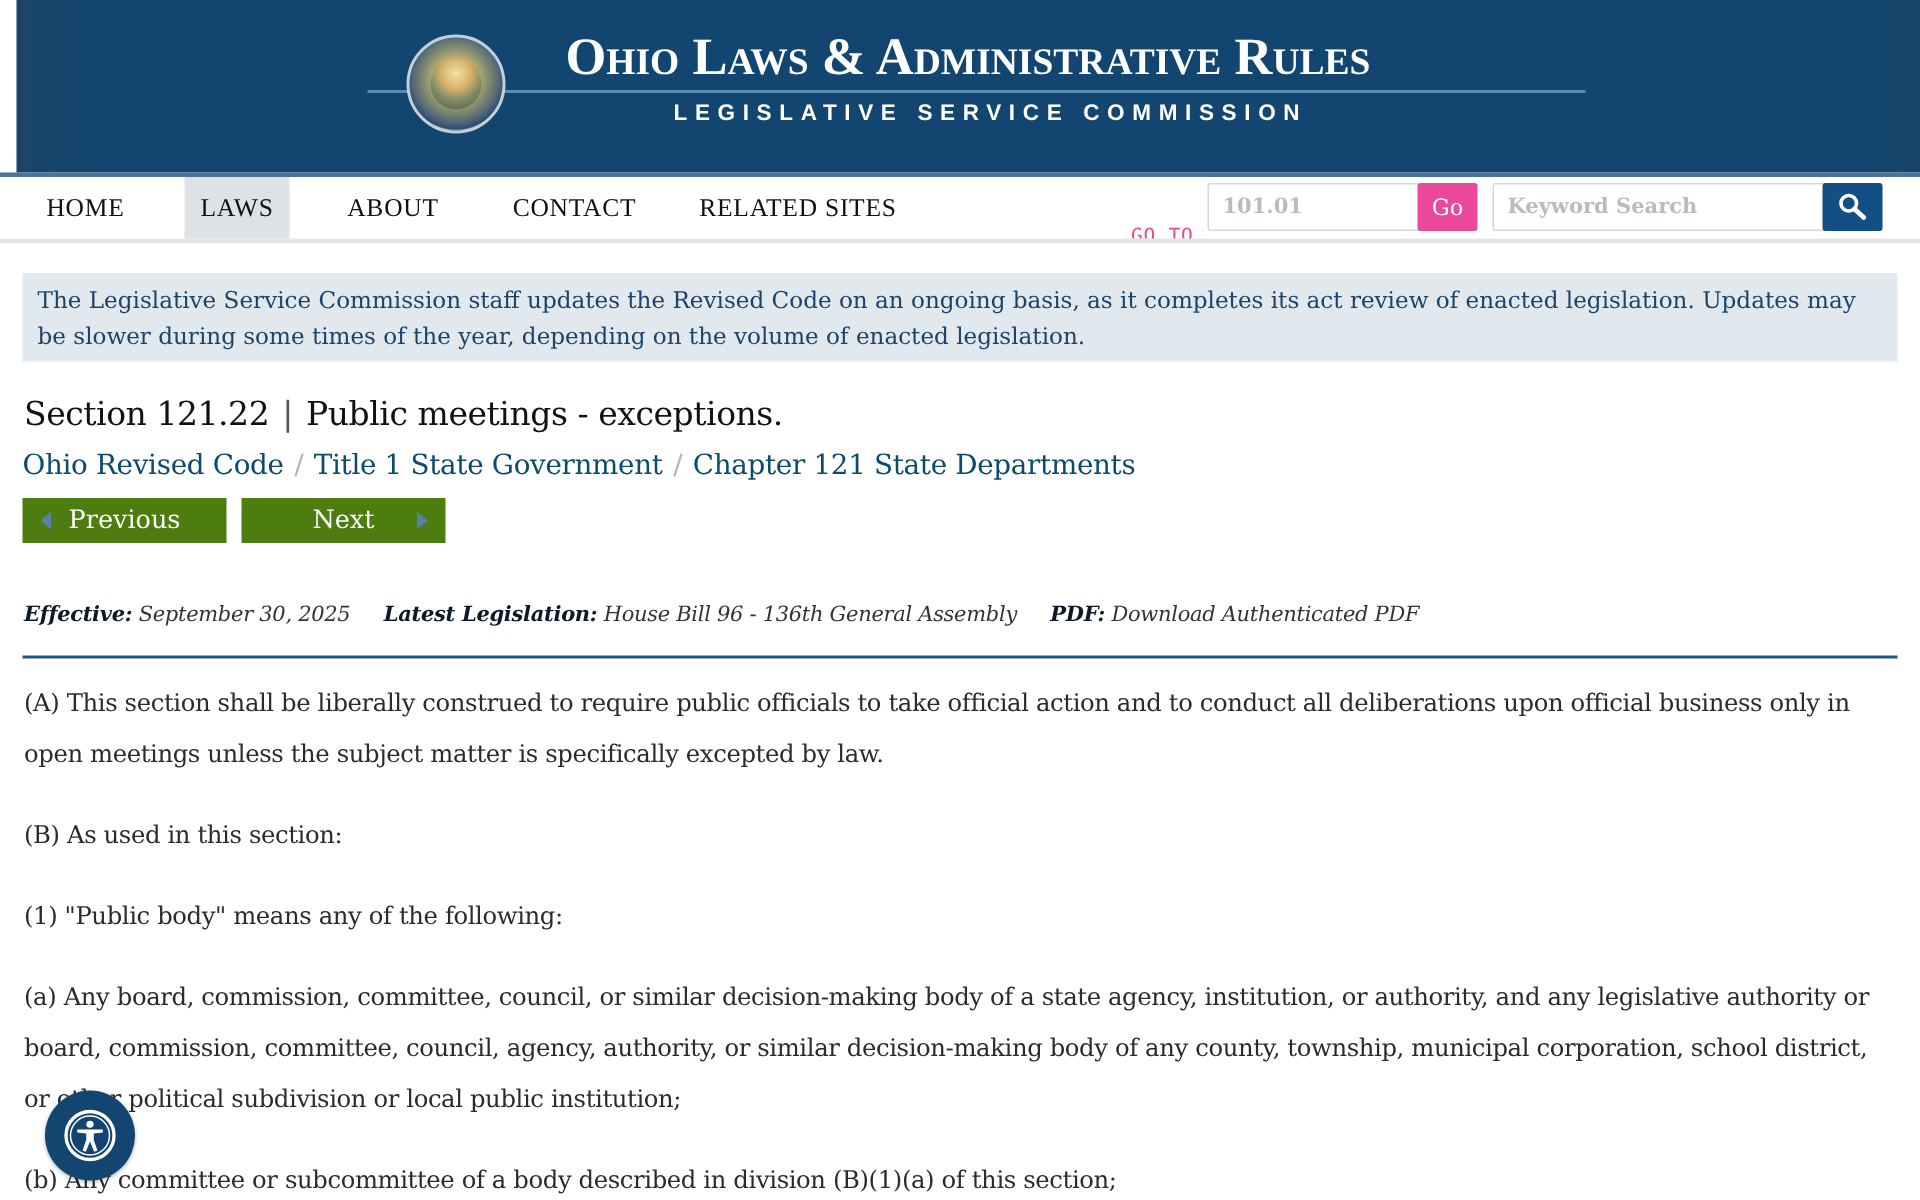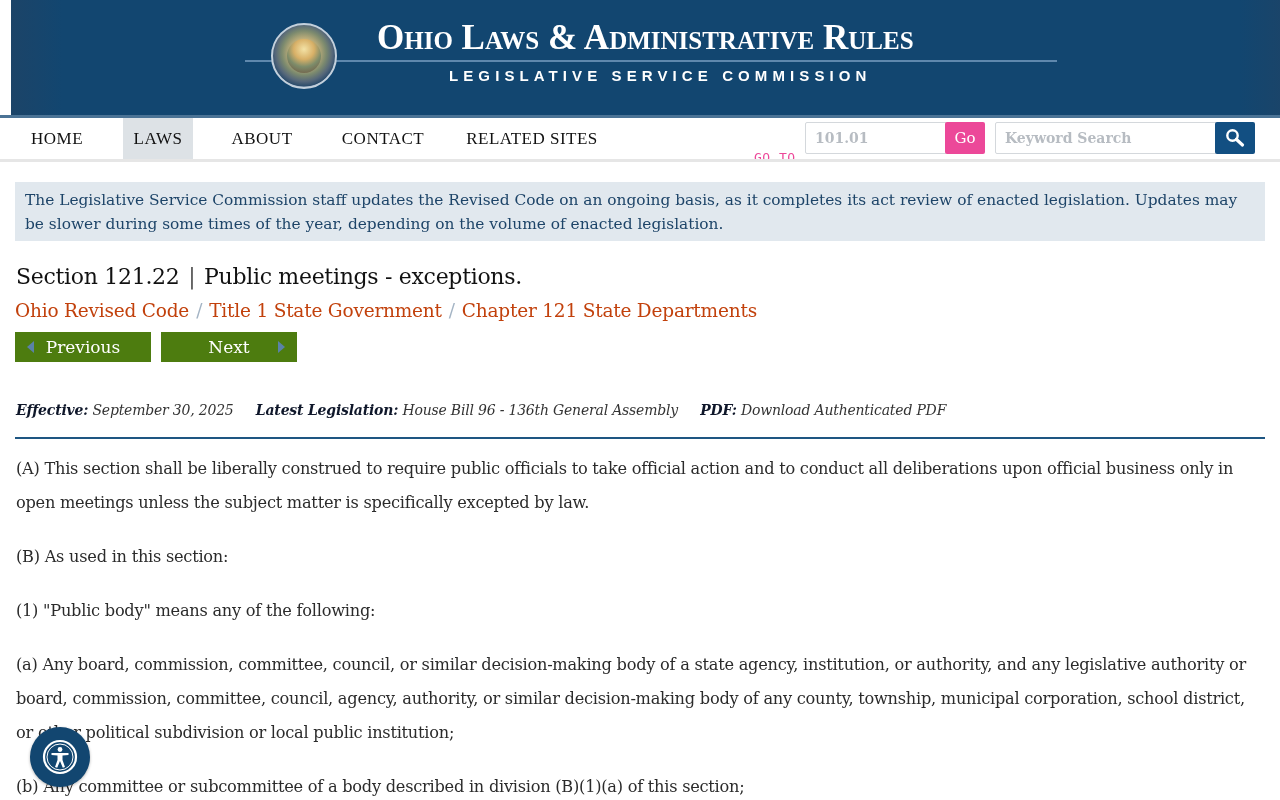--- a/index.html
+++ b/index.html
@@ -74,21 +74,21 @@
   
   .section-title {
     position: absolute; left: 16px; top: 264px; font-family: "DejaVu Serif", serif; font-size: 22px; color: #111;
     white-space: nowrap; letter-spacing: -0.3px;
   }
   .section-title .sep { color: #555; font-weight: normal; margin: 0 2px; }
   .breadcrumb {
     position: absolute; left: 15px; top: 300px; font-family: "DejaVu Serif", serif; font-size: 18.5px; color: #4a6f93;
     white-space: nowrap; letter-spacing: -0.2px;
   }
-  .breadcrumb a { color: #c2410c; text-decoration: none; cursor: pointer; }
+  .breadcrumb a { color: #0c4a6e; text-decoration: none; cursor: pointer; }
   .breadcrumb .slash { color: #a4b4c4; margin: 0 7px; }
 
   .pager-btn {
     position: absolute; top: 332px; width: 136px; height: 30px; background: #4d7c0f; color: #fff;
     font-family: "DejaVu Serif", serif; font-size: 17px; line-height: 30px; text-align: center; cursor: pointer;
   }
   .pager-prev { left: 15px; }
   .pager-next { left: 161px; }
   .tri { position: absolute; top: 9px; width: 0; height: 0; border-top: 6px solid transparent; border-bottom: 6px solid transparent; }
   .tri-left { left: 12px; border-right: 7px solid #5a82a8; }

